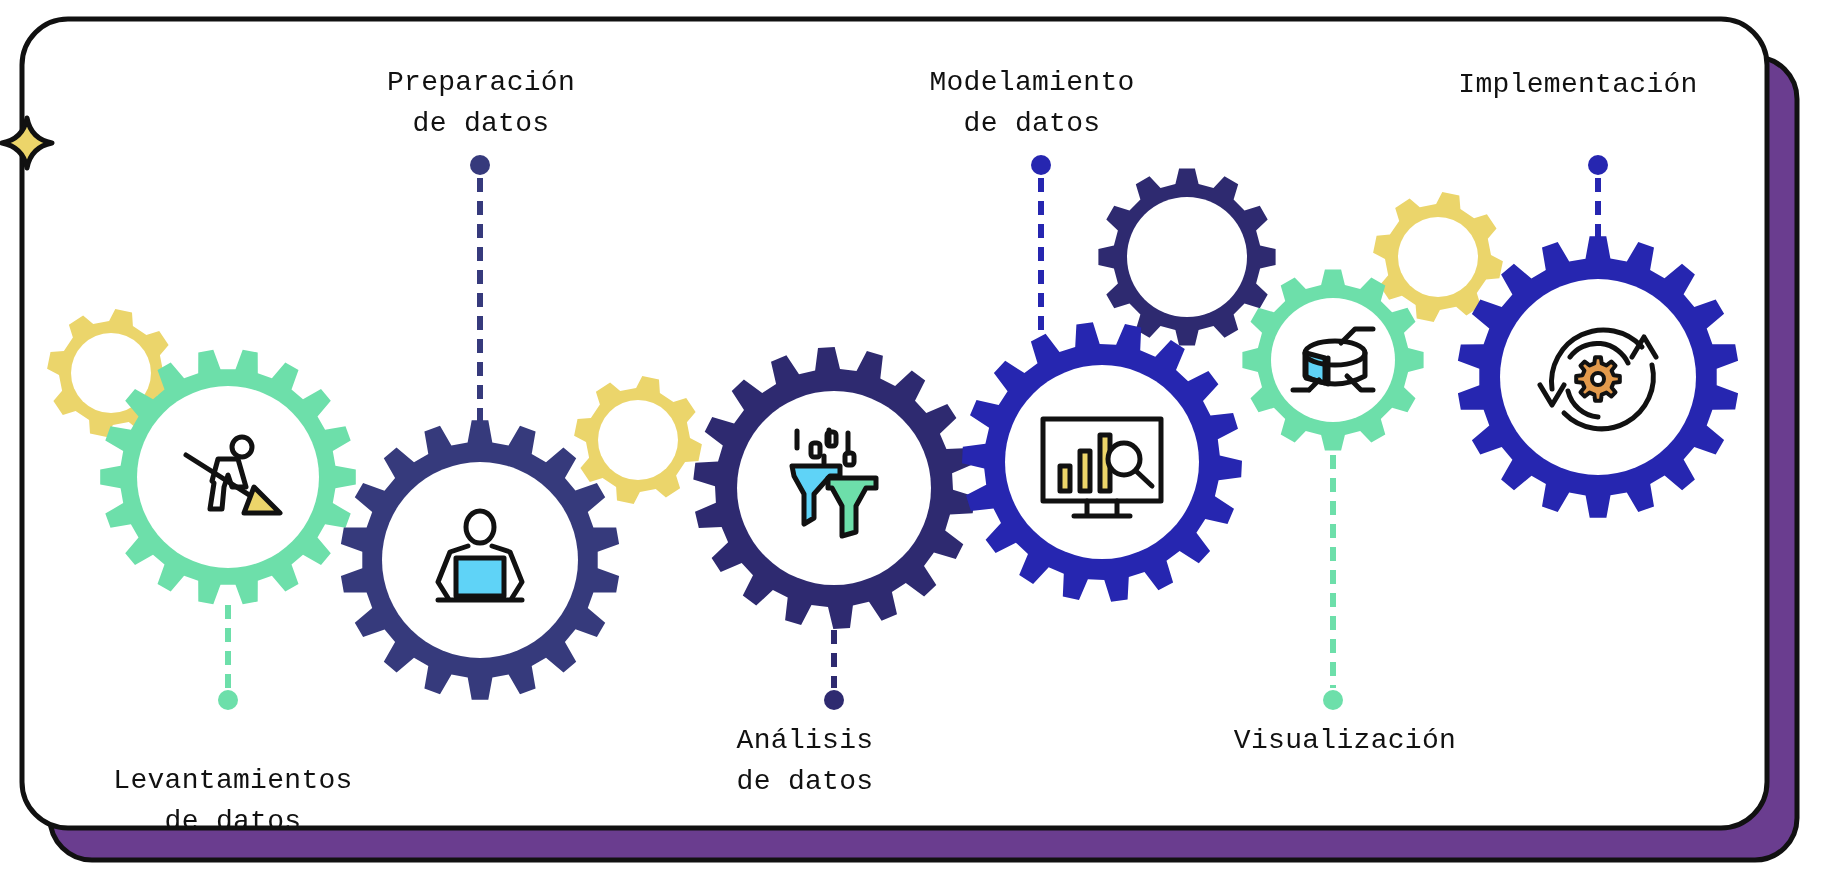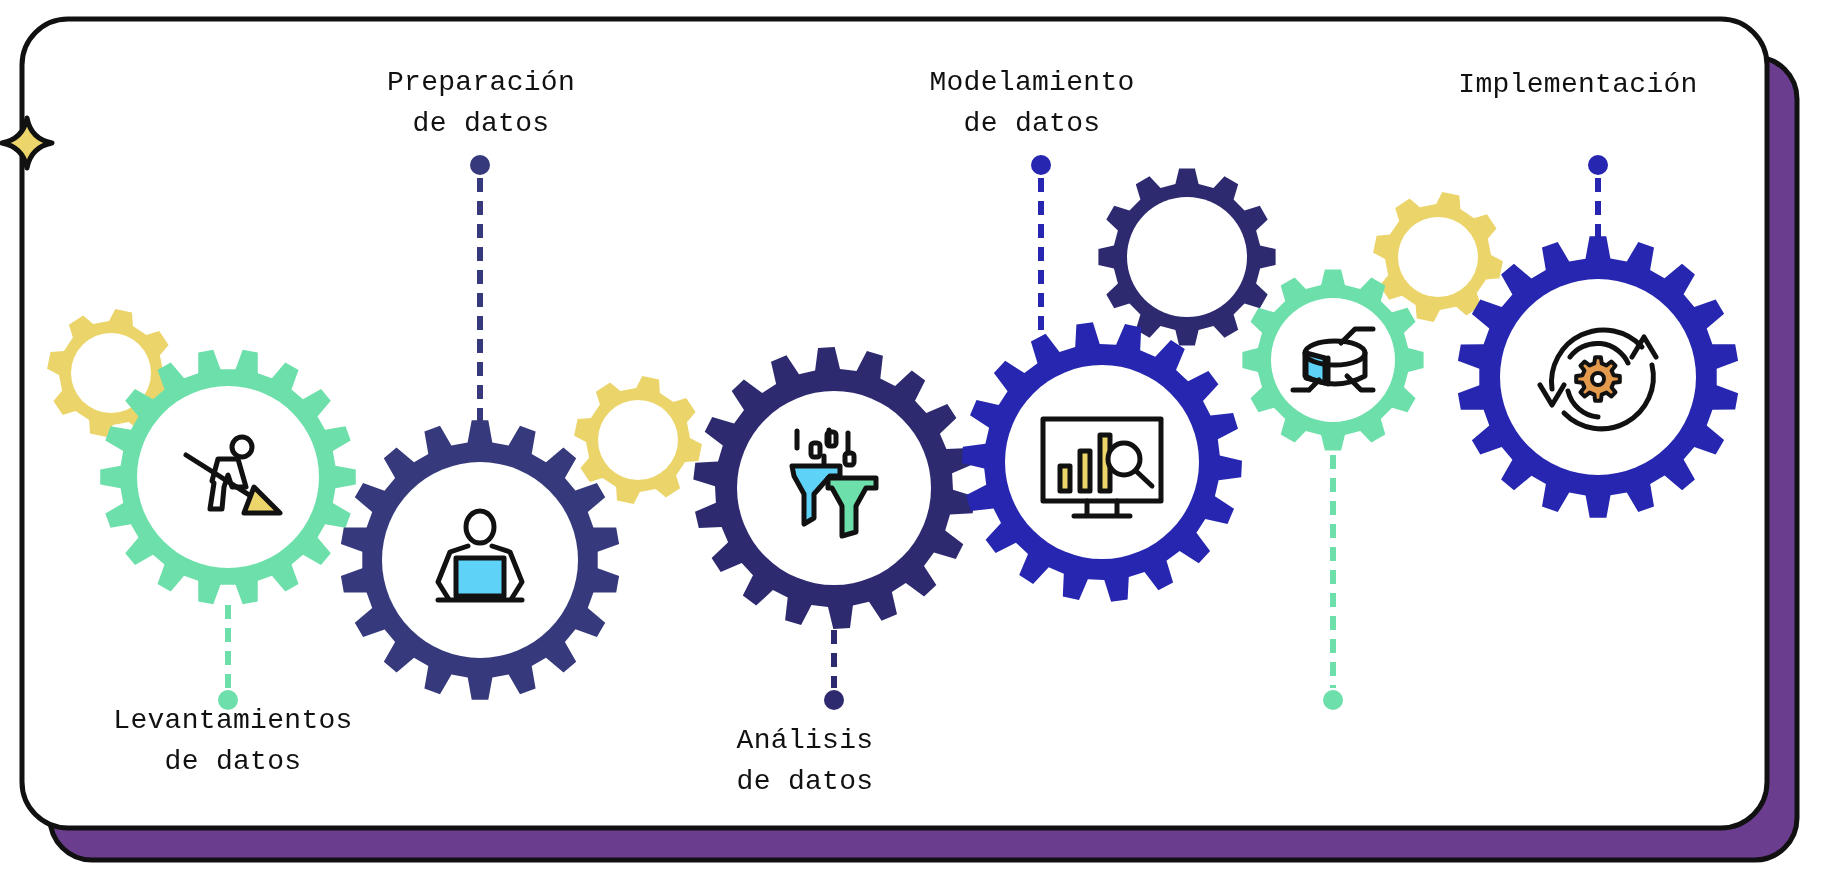--- a/index.html
+++ b/index.html
@@ -136,32 +136,36 @@
         <path d="M-30,14 A34,34 0 0 0 0,40"></path>
         <g id="tiny-gear">
             <path d="M15.6,-1.7 L21.8,-0.9 L21.8,4.9 L15.6,5.7 L13.6,10.4 L17.5,15.3 L13.3,19.5 L8.4,15.6 L3.7,17.6 L2.9,23.8 L-2.9,23.8 L-3.7,17.6 L-8.4,15.6 L-13.3,19.5 L-17.5,15.3 L-13.6,10.4 L-15.6,5.7 L-21.8,4.9 L-21.8,-0.9 L-15.6,-1.7 L-13.6,-6.4 L-17.5,-11.3 L-13.3,-15.5 L-8.4,-11.6 L-3.7,-13.6 L-2.9,-19.8 L2.9,-19.8 L3.7,-13.6 L8.4,-11.6 L13.3,-15.5 L17.5,-11.3 L13.6,-6.4 Z" fill="#e39a4c" stroke="#111" stroke-width="4" stroke-linejoin="round"></path>
             <circle cx="0" cy="2" r="6" fill="#fff" stroke="#111" stroke-width="4"></circle>
           </g>
       </g>
     </g>
     </svg>
 
   
-  <div class="label" style="left:233px; top:700px;">
+  <div class="label" style="left:233px; top:760px;">
     <span>Levantamientos</span>
     <span>de datos</span>
   </div>
   <div class="label" style="left:481px; top:62px;">
     <span>Preparación</span>
     <span>de datos</span>
   </div>
   <div class="label" style="left:805px; top:720px;">
     <span>Análisis</span>
     <span>de datos</span>
   </div>
   <div class="label" style="left:1032px; top:62px;">
     <span>Modelamiento</span>
     <span>de datos</span>
   </div>
+  <div class="label" style="left:1345px; top:720px;">
+    <span>Visualización</span>
+    <span></span>
+  </div>
   <div class="label" style="left:1560px; top:64px;margin-left:18px;">
     <span>Implementación</span>
   </div>
 </div>
 
 </body></html>

